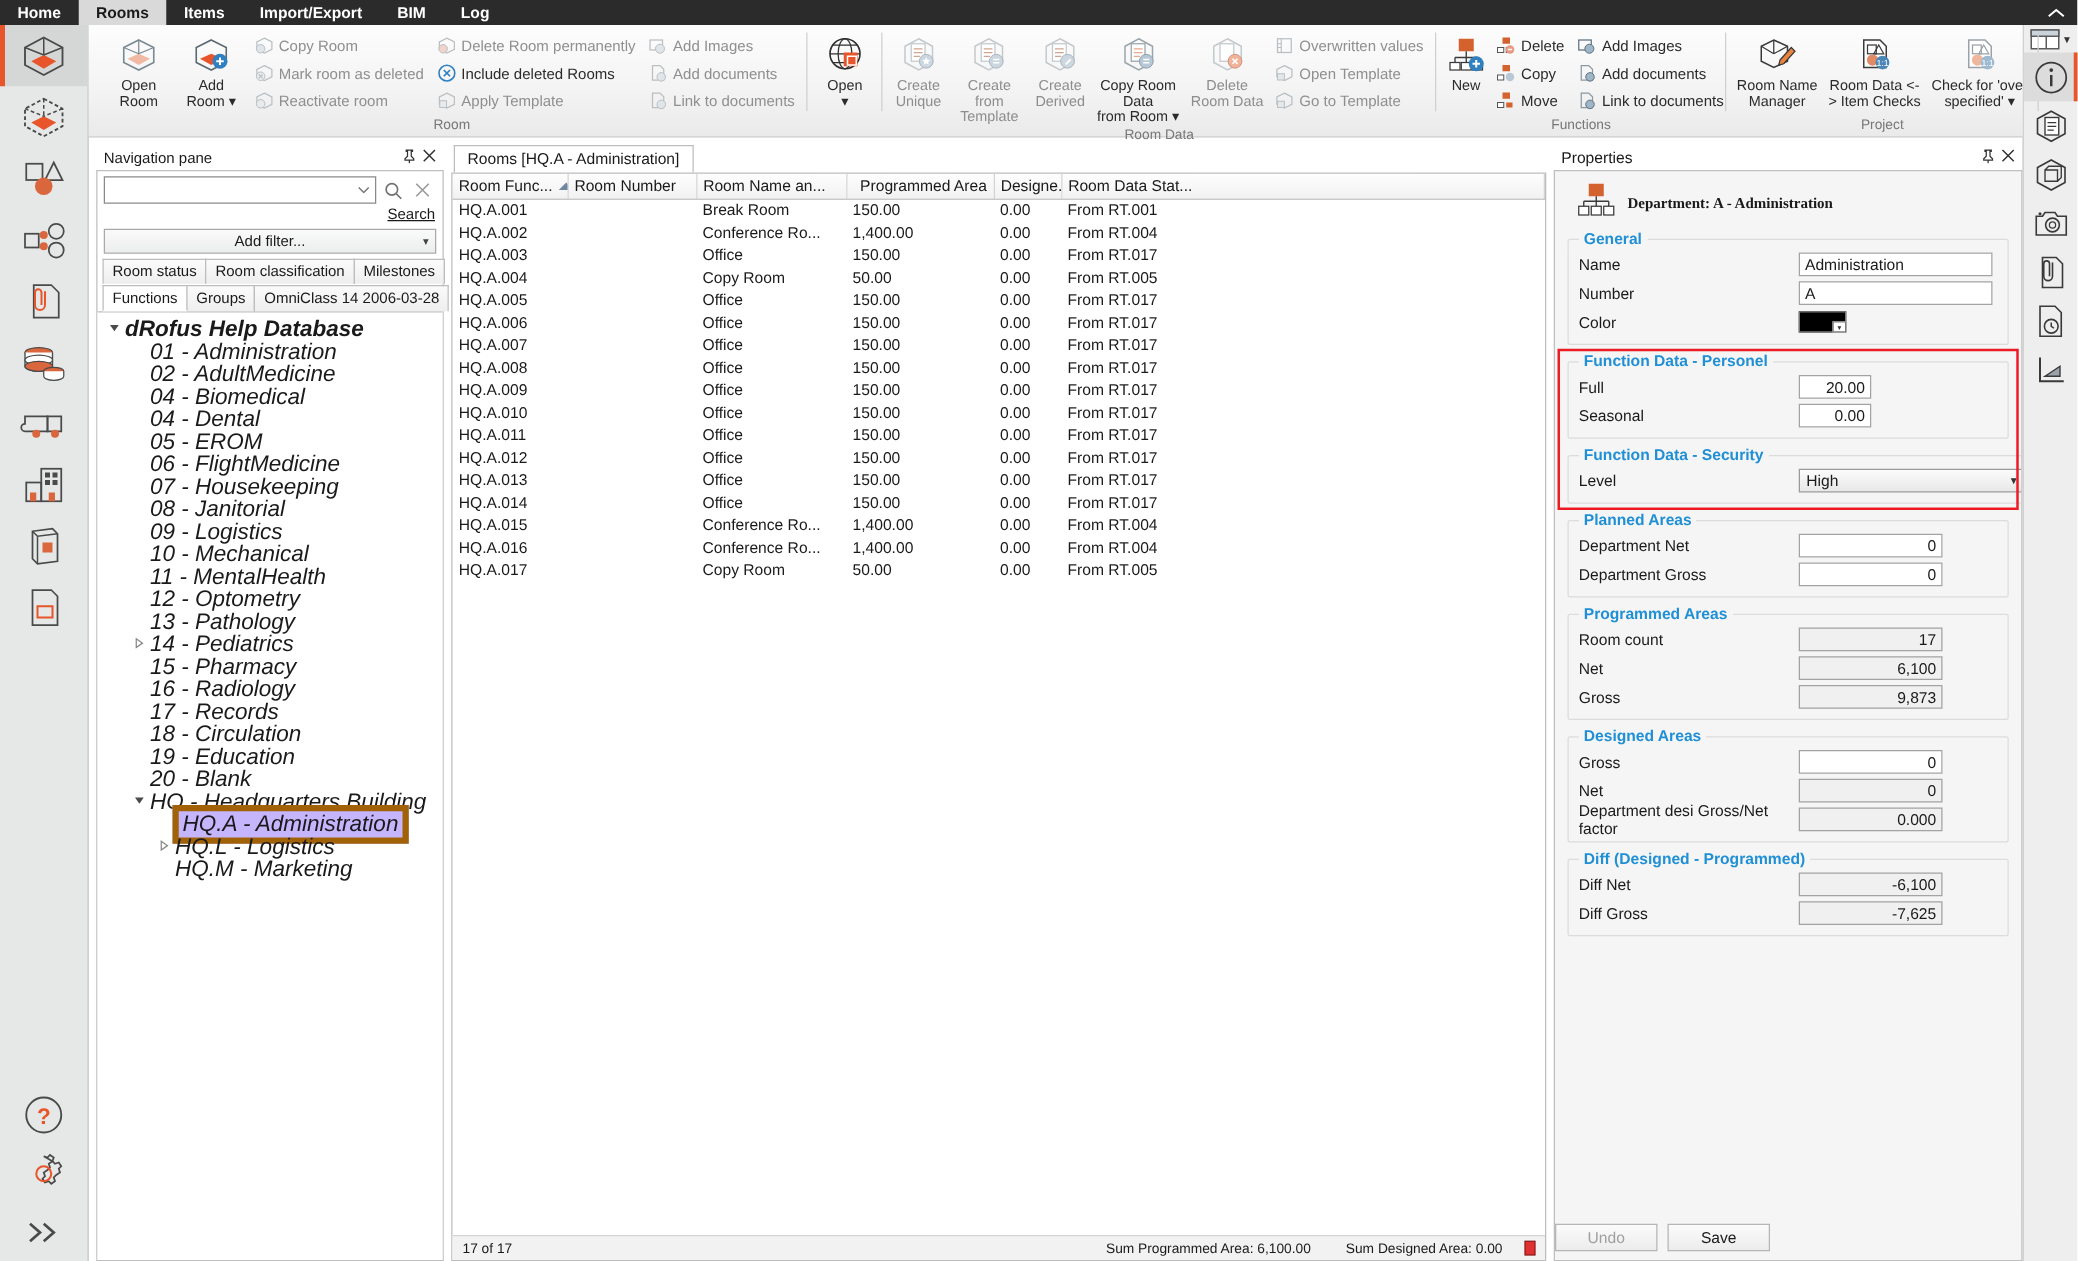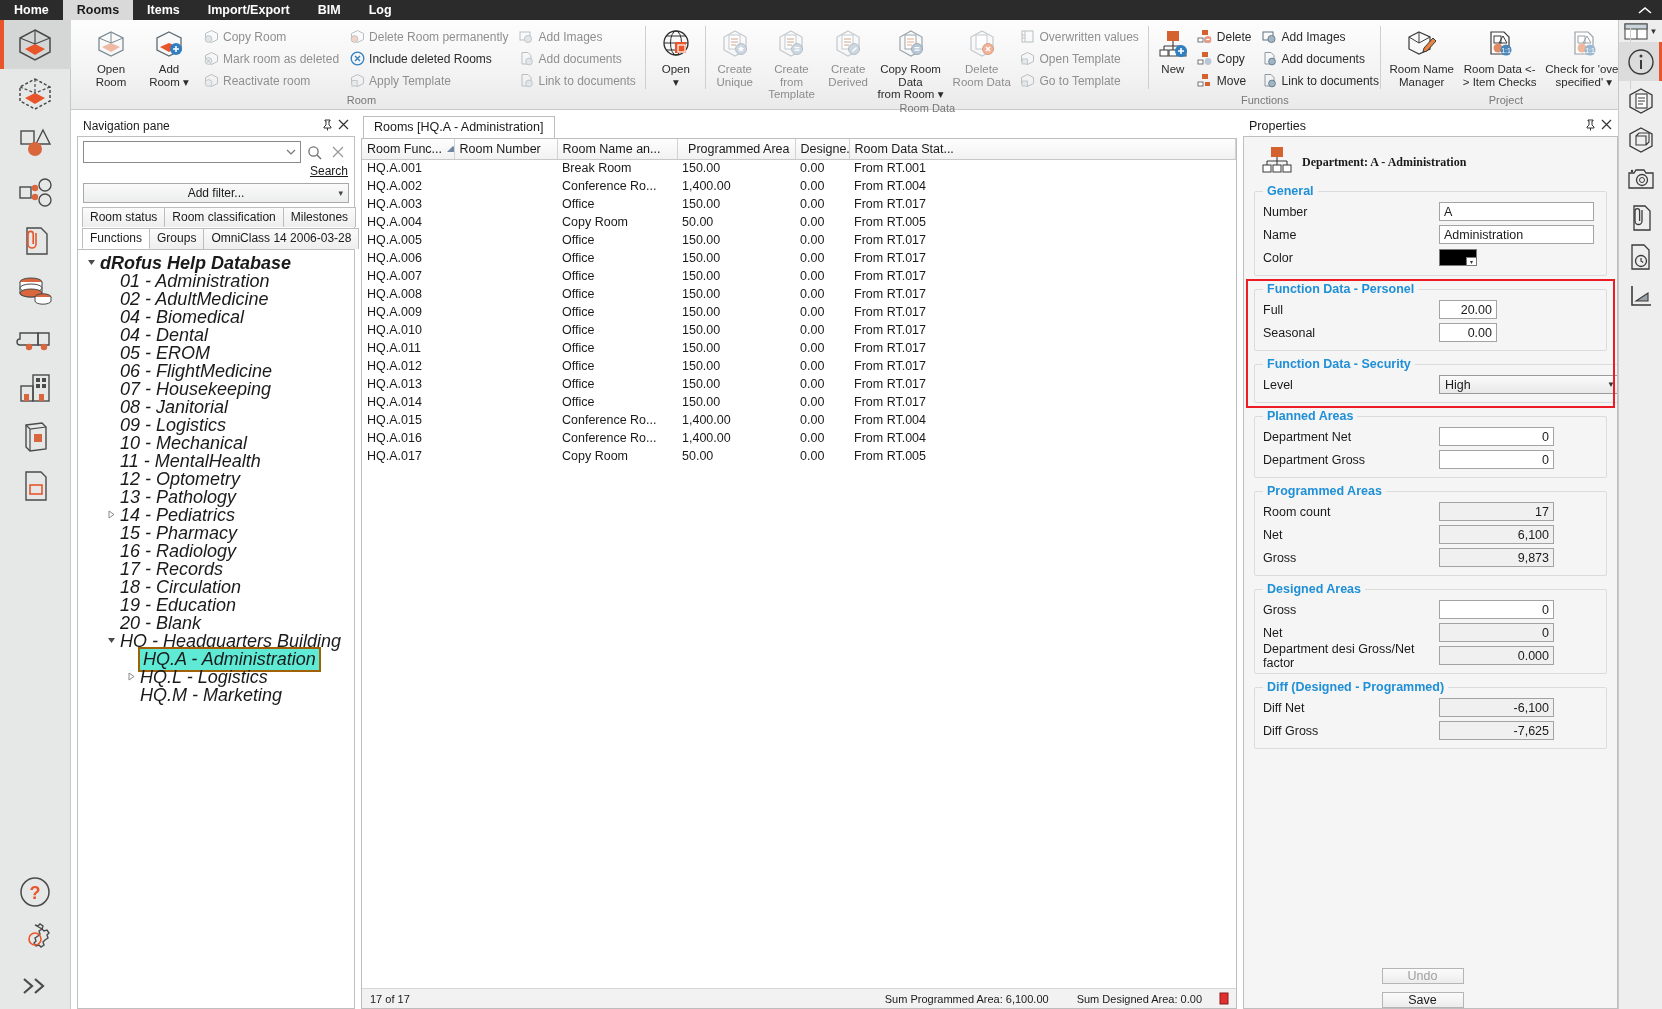--- a/index.html
+++ b/index.html
@@ -141,21 +141,21 @@
   .tab.active { background: #ffffff; border-bottom: 1px solid #fff; z-index: 2; }
   .tabrow2 { margin-top: 1px; }
   .treebox {
     flex: 1 1 auto; border-top: 1px solid #bdbdbd; background: #fff;
     overflow: hidden; padding: 4px 0 0 0; min-height: 0;
   }
   .tnode { height: 18px; display: flex; align-items: center; font-size: 18px; white-space: nowrap; font-style: italic; }
   .tnode .exp { width: 14px; text-align: center; font-size: 9px; color: #555; }
   .tnode .lbl { padding: 0 2px; }
   .tnode.root .lbl { font-weight: bold; }
-  .tnode.sel .lbl { border: 2px solid #a16207; background: #5eead4; padding: 0 3px; }
+  .tnode.sel .lbl { border: 5px solid #a16207; background: #c4b5fd; padding: 0 3px; }
 
   
   .gridpanel {
     flex: 1 1 auto; margin: 6px 0 0 6px; display: flex; flex-direction: column; min-width: 0; min-height: 0;
   }
   .gridtabs { display: flex; padding-left: 2px; }
   .gridtab {
     border: 1px solid #bdbdbd; border-bottom: none; background: #ffffff;
     padding: 3px 10px 4px 10px; font-size: 12.5px;
   }
@@ -231,22 +231,22 @@
     display: flex; align-items: center; padding: 0 2px 0 5px; font-size: 12.5px;
   }
   .combo .txt { flex: 1 1 auto; }
   .combo .arr { font-size: 8px; color: #333; padding-right: 2px; }
 
   .redbox {
     position: absolute; border: 2px solid #ed1c24; pointer-events: none; z-index: 20;
   }
 
   .propfooter {
-    height: 36px; display: flex; align-items: center; justify-content: flex-end; gap: 8px;
-    padding-right: 16px; background: #f5f5f5; flex-direction: column;
+    height: 36px; display: flex; align-items: center; gap: 8px;
+    padding-right: 16px; background: #f5f5f5;
   }
   .btn {
     width: 82px; height: 22px; border: 1px solid #b5b5b5;
     background: linear-gradient(to bottom,#fbfbfb,#ececec);
     display: flex; align-items: center; justify-content: center; font-size: 12.5px;
   }
   .btn.disabled { color: #a0a0a0; }
 
   
   .rightrail {
@@ -1149,26 +1149,26 @@
                   </svg>
               </span>
               <span class="ttxt">Department: A - Administration</span>
             </div>
 
             <div class="propscroll">
 
               <fieldset class="gb">
                 <legend>General</legend>
                 <div class="frow">
+                  <span class="flbl">Name</span>
+                  <span class="fin left w155">Administration</span>
+                </div>
+                <div class="frow">
                   <span class="flbl">Number</span>
                   <span class="fin left w155">A</span>
-                </div>
-                <div class="frow">
-                  <span class="flbl">Name</span>
-                  <span class="fin left w155">Administration</span>
                 </div>
                 <div class="frow">
                   <span class="flbl">Color</span>
                   <span class="colorchip" id="color-chip" style="background: rgb(0, 0, 0);">
                       <span class="dd">▾</span>
                     </span>
                 </div>
               </fieldset>
 
               <fieldset class="gb">

